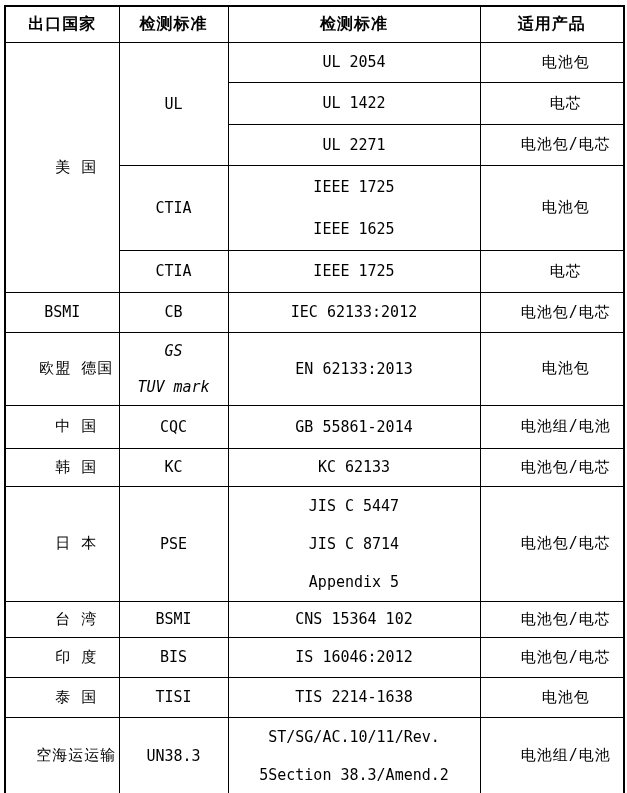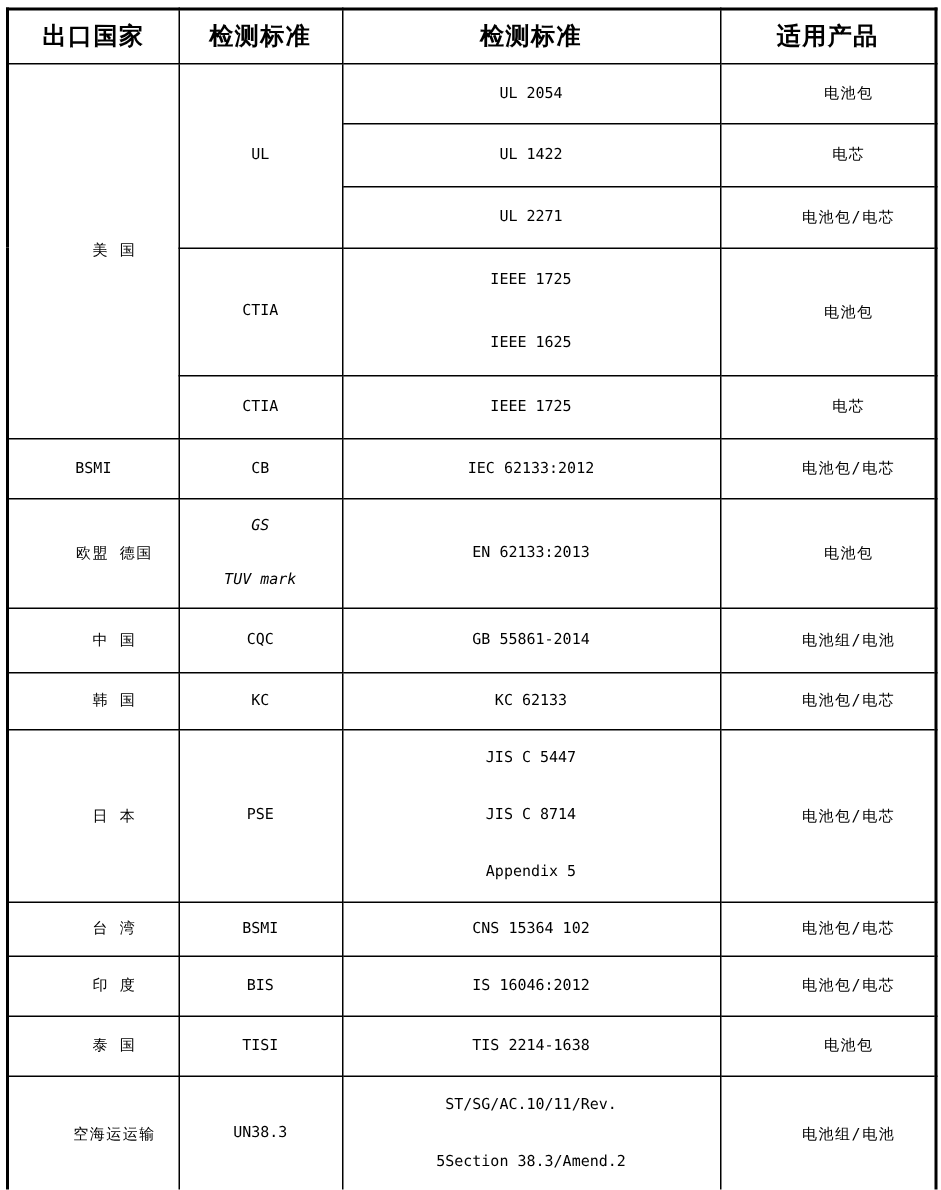--- a/index.html
+++ b/index.html
@@ -14,21 +14,21 @@
     position: absolute; left: 4px; top: 5px;
     width: 619px;
     border-collapse: collapse;
     table-layout: fixed;
     border: 2px solid #000;
   }
   table.cert th, table.cert td {
     border: 1px solid #000;
     text-align: center;
     vertical-align: middle;
-    font-size: 10px;
+    font-size: 15px;
     font-weight: normal;
     overflow: hidden;
   }
   table.cert th {
     font-size: 16px;
     font-weight: bold;
     letter-spacing: 1px;
   }
   td.cn { letter-spacing: 1px; padding-left: 28px; }
   .lines > div { white-space: nowrap; }

